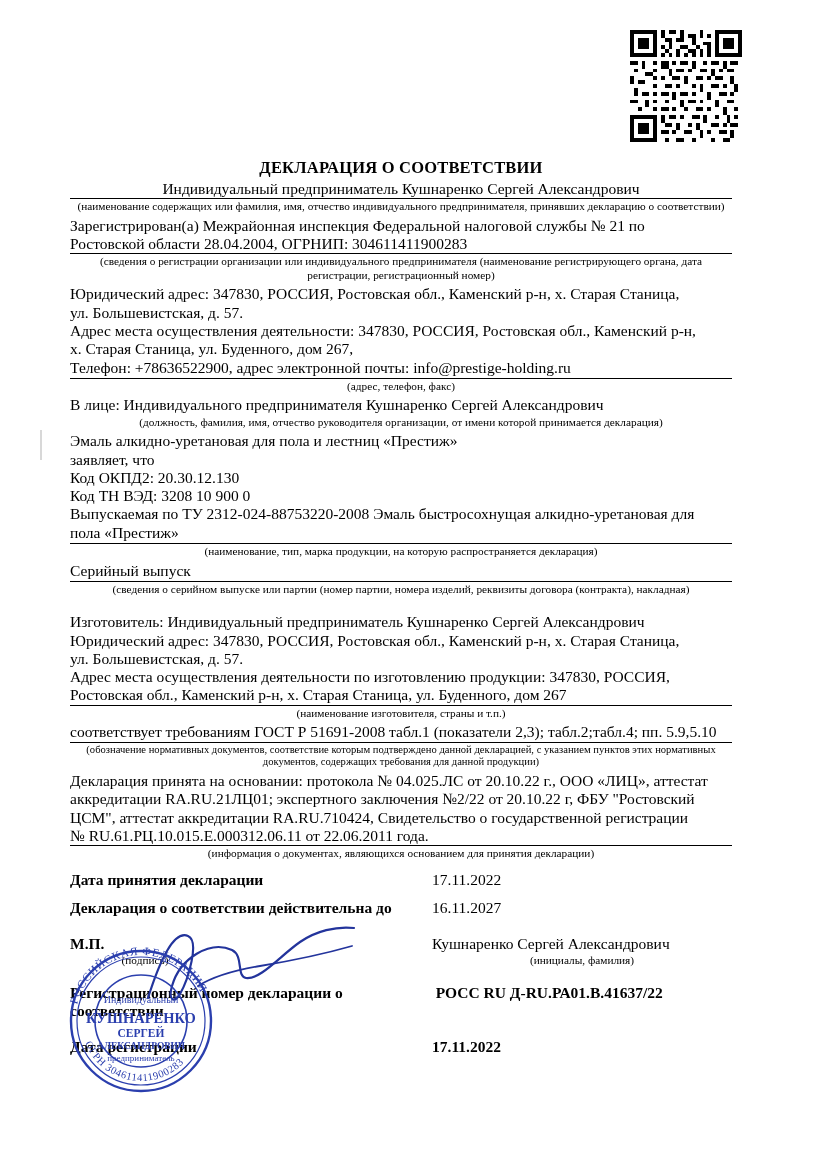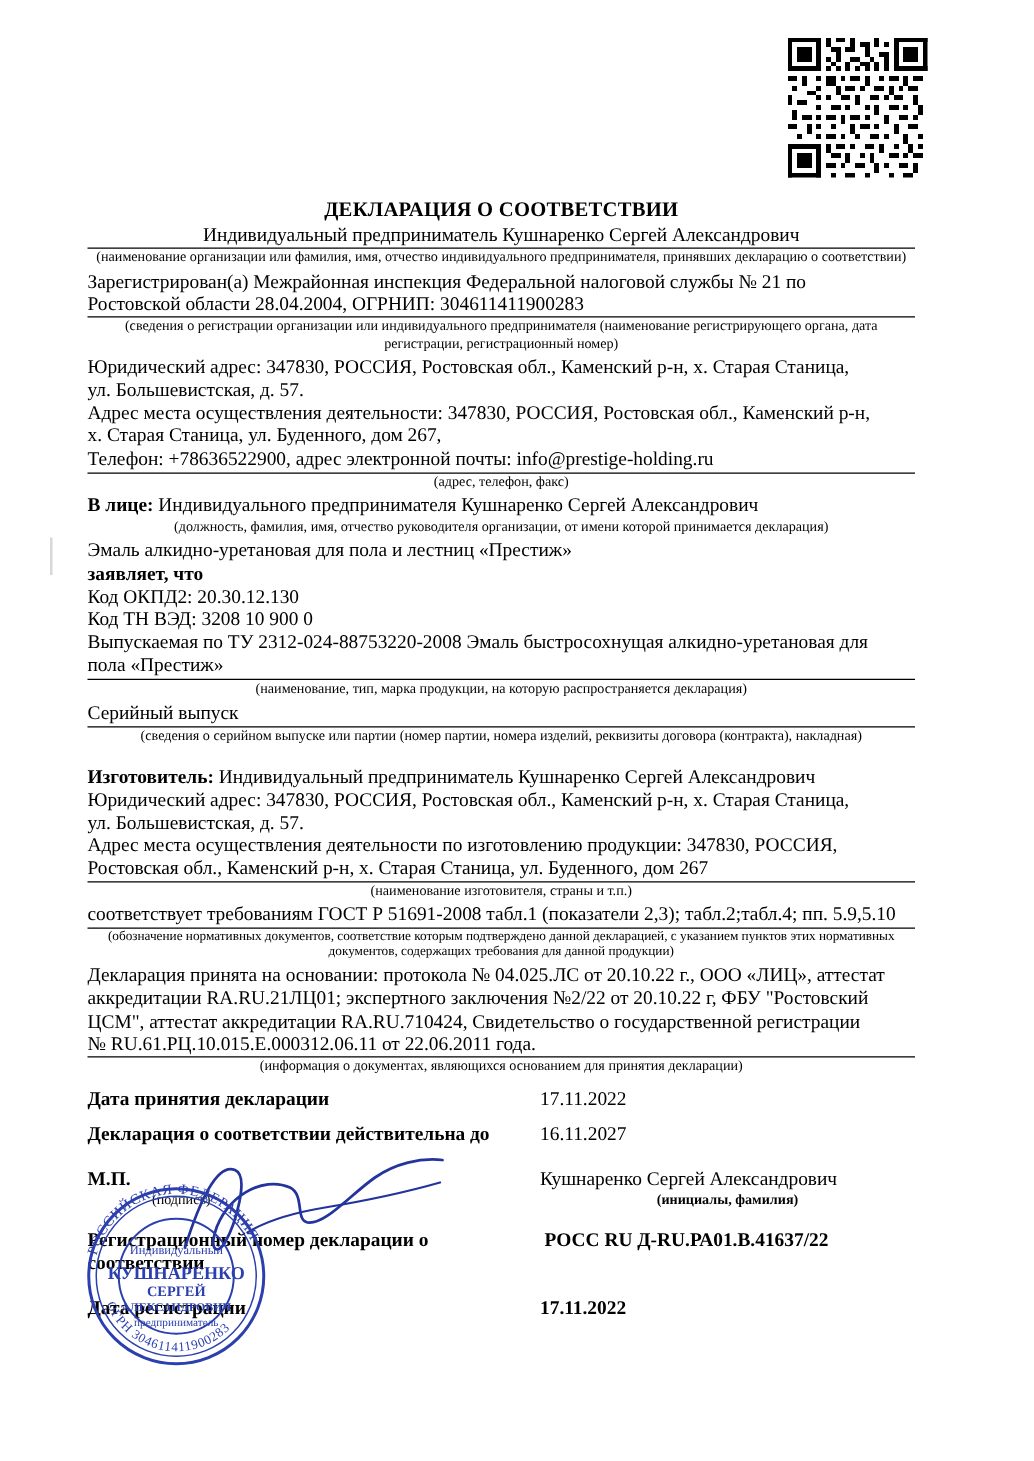--- a/index.html
+++ b/index.html
@@ -53,21 +53,21 @@
     line-height: 1.2;
     margin: 1px 0 3px 0;
   }
   .caption.small { font-size: 10.6px; }
 
   .ul {
     border-bottom: 1px solid #000;
     display: block;
   }
   .u-text { }
-  .b { font-weight: bold; }
+  .b { font-weight: normal; }
   .sp4 { height: 14px; }
 
   .rule {
     border-top: 1px solid #000;
     height: 0;
     margin: 1px 0 0 0;
   }
 
   
   .row2 {
@@ -290,21 +290,21 @@
         <rect x="16" y="28" width="1" height="1"></rect>
           <rect x="21" y="28" width="1" height="1"></rect>
         <rect x="24" y="28" width="2" height="1"></rect>
       </g>
     </svg>
   </div>
 
   <div class="doc-title">ДЕКЛАРАЦИЯ О СООТВЕТСТВИИ</div>
 
   <div class="line center ul">Индивидуальный предприниматель Кушнаренко Сергей Александрович</div>
-  <div class="caption">(наименование организации или фамилия, имя, отчество индивидуального предпринимателя, принявших декларацию о соответствии)</div>
+  <div class="caption">(наименование содержащих или фамилия, имя, отчество индивидуального предпринимателя, принявших декларацию о соответствии)</div>
 
   <div class="line">Зарегистрирован(а) Межрайонная инспекция Федеральной налоговой службы № 21 по</div>
   <div class="line ul">Ростовской области 28.04.2004, ОГРНИП: 304611411900283</div>
   <div class="caption">(сведения о регистрации организации или индивидуального предпринимателя (наименование регистрирующего органа, дата регистрации, регистрационный номер)</div>
 
   <div class="line">Юридический адрес: 347830, РОССИЯ, Ростовская обл., Каменский р-н, х. Старая Станица,</div>
   <div class="line">ул. Большевистская, д. 57.</div>
   <div class="line">Адрес места осуществления деятельности: 347830, РОССИЯ, Ростовская обл., Каменский р-н,</div>
   <div class="line">х. Старая Станица, ул. Буденного, дом 267,</div>
   <div class="line"><span>Телефон: +78636522900, адрес электронной почты: </span><span class="u-text">info@prestige-holding.ru</span></div>

